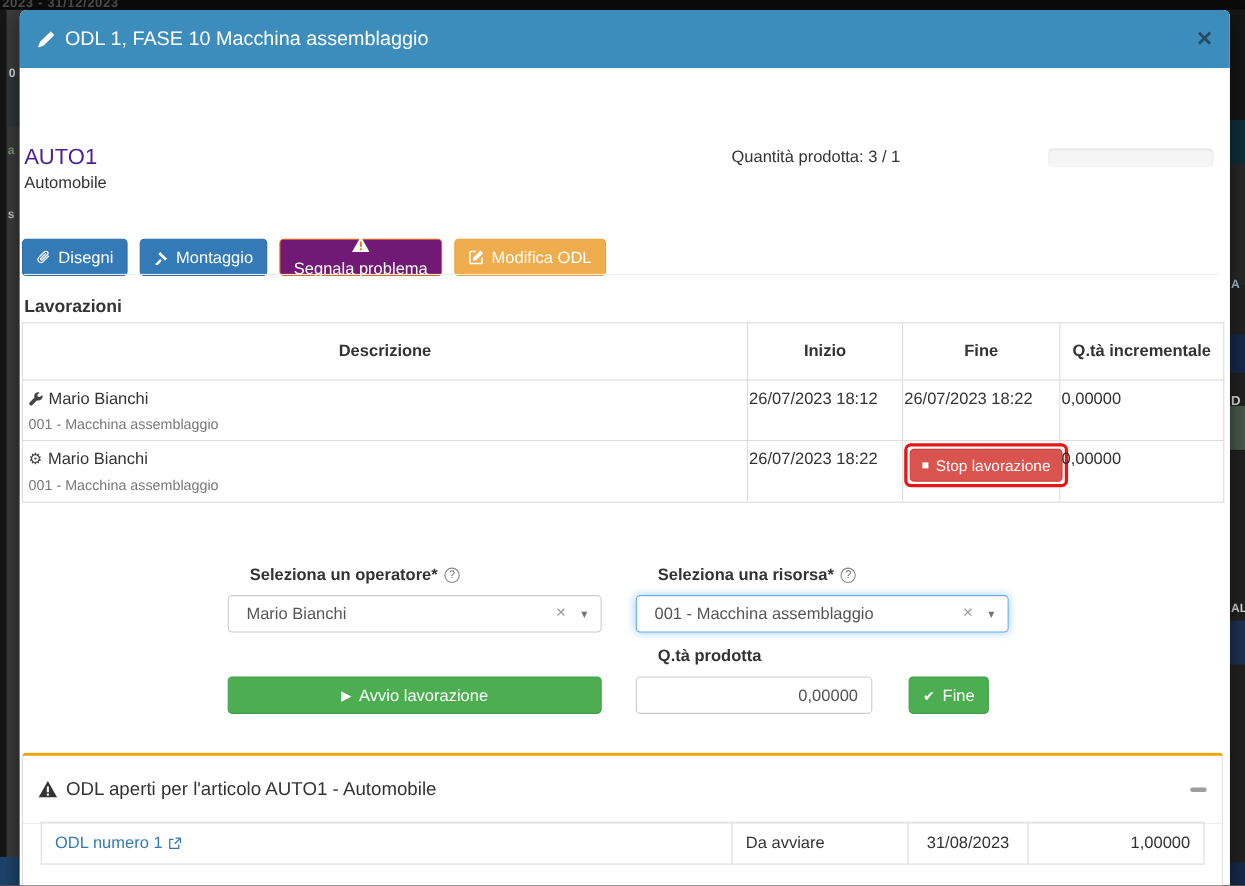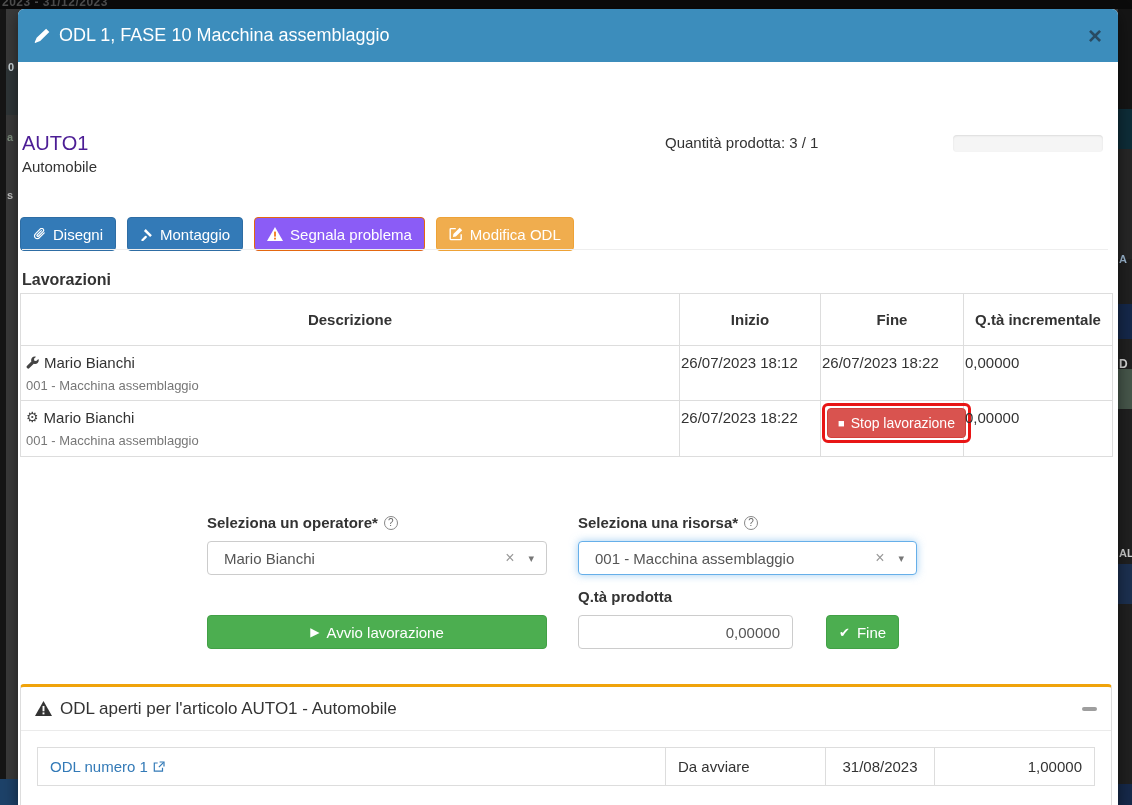--- a/index.html
+++ b/index.html
@@ -34,53 +34,53 @@
   .subtitle{position:absolute;left:4px;top:96px;font-size:15px;color:#333;}
   .qtytext{position:absolute;left:647px;top:72px;font-size:15px;color:#333;}
   .progress{position:absolute;left:935px;top:73px;width:150px;height:17px;background:#f5f5f5;border-radius:4px;
             box-shadow:inset 0 1px 2px rgba(0,0,0,.1);overflow:hidden;}
   .progress .bar{height:100%;background:#3c8dbc;width:0;}
 
   .toolbar{position:absolute;left:2px;top:135px;display:flex;gap:11px;margin-top:20px;}
   .btn{display:inline-flex;align-items:center;justify-content:center;gap:7px;height:34px;padding:0 12px;
        border-radius:4px;font-size:15px;color:#fff;border:1px solid transparent;cursor:pointer;white-space:nowrap;}
   .btn-blue{background:#337ab7;border-color:#2e6da4;}
-  .btn-orange{background:#8b5cf6;border-color:#e4670f;}
+  .btn-orange{background:#701a75;border-color:#e4670f;flex-direction:column;}
   .btn-amber{background:#f0ad4e;border-color:#eea236;}
   .btn-green{background:#4cae50;border-color:#42a046;}
   .btn-danger{background:#d9534f;border-color:#d43f3a;height:30px;font-size:14px;padding:0 10px;gap:6px;}
 
   .hr1{position:absolute;left:4px;top:187px;width:1086px;border-top:1px solid #eee;}
   .lav-title{position:absolute;left:4px;top:209px;font-size:16px;font-weight:bold;color:#333;}
 
   .lav-table{position:absolute;left:2px;top:231px;width:1092px;border-collapse:collapse;table-layout:fixed;}
   .lav-table th,.lav-table td{border:1px solid #ddd;font-size:15px;color:#333;}
   .lav-table th{height:52px;text-align:center;font-weight:bold;vertical-align:middle;padding:4px;}
   .lav-table td{vertical-align:top;padding-top:8px;text-align:left;}
   .lav-table td.desc{text-align:left;padding-left:5px;}
   .row1 td{height:55px;} .row2 td{height:56px;}
   .opline{display:flex;align-items:center;gap:5px;font-size:15px;color:#333;}
   .resline{margin-top:7px;font-size:13px;color:#777;}
   .stop-wrap{display:inline-block;border:3px solid #e81515;border-radius:6px;padding:2px;margin-top:-4px;}
 
-  .flabel{position:absolute;font-size:15px;font-weight:bold;color:#333;display:flex;align-items:center;gap:6px;}
+  .flabel{position:absolute;font-size:15px;font-weight:bold;color:#333;display:flex;align-items:center;gap:6px;margin-left:20px;}
   .qicon{display:inline-flex;align-items:center;justify-content:center;width:14px;height:14px;border:1px solid #888;
          border-radius:50%;font-size:10px;font-weight:normal;color:#666;}
   .selectbox{position:absolute;height:34px;background:#fff;border:1px solid #ccc;border-radius:4px;
              display:flex;align-items:center;padding:0 12px 0 16px;font-size:15px;color:#555;cursor:pointer;}
   .selectbox.focused{border-color:#66afe9;box-shadow:0 0 8px rgba(102,175,233,.6);}
   .selectbox .clear{margin-left:auto;color:#999;font-size:16px;cursor:pointer;}
   .selectbox .caret{margin-left:14px;color:#777;font-size:11px;cursor:pointer;}
   .txtinput{position:absolute;height:34px;border:1px solid #ccc;border-radius:4px;font-size:15px;color:#555;
             text-align:right;padding:0 12px;outline:none;}
   .btn-abs{position:absolute;}
 
   .panel{position:absolute;left:2px;top:622px;width:1092px;height:140px;background:#fff;border:1px solid #ddd;
          border-top:3px solid #f0a30a;border-radius:4px;}
-  .panel-head{height:44px;display:flex;align-items:center;padding:0 14px;border-bottom:1px solid #ebebeb;}
+  .panel-head{height:62px;display:flex;align-items:center;padding:0 14px;border-bottom:1px solid #ebebeb;}
   .panel-title{font-size:17px;color:#333;margin-left:8px;}
   .collapse-btn{margin-left:auto;width:15px;height:4px;background:#9e9e9e;border-radius:2px;cursor:pointer;}
   .odl-table{position:absolute;left:16px;top:60px;width:1057px;border-collapse:collapse;table-layout:fixed;}
   .odl-table th,.odl-table td{border:1px solid #ddd;font-size:15px;color:#333;padding:0 12px;}
   .odl-table th{height:32px;text-align:left;font-weight:bold;}
   .odl-table td{height:38px;}
   .th-c,.td-c{text-align:center !important;}
   .td-r{text-align:right !important;}
   a.doclink{color:#337ab7;text-decoration:none;font-size:15px;display:inline-flex;align-items:center;gap:5px;cursor:pointer;}
   .ico{display:inline-flex;align-items:center;}

